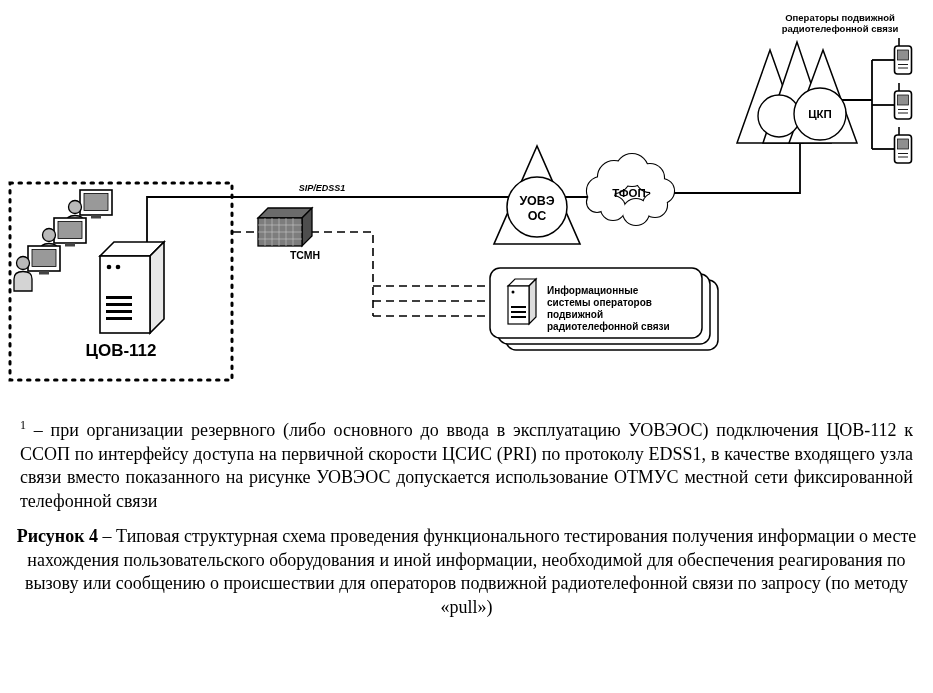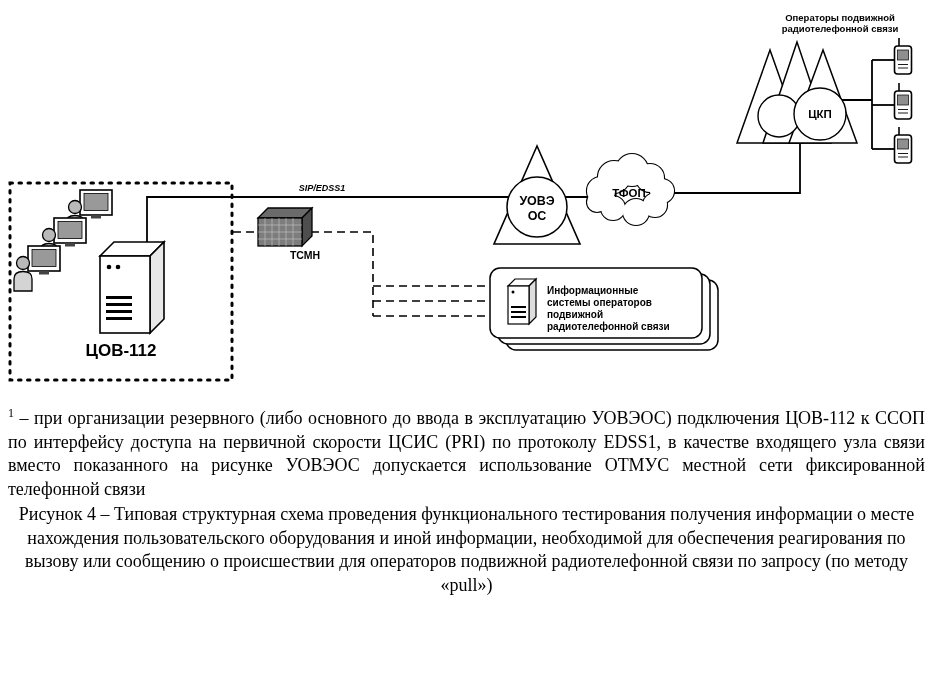--- a/index.html
+++ b/index.html
@@ -7,24 +7,24 @@
   .page { position: relative; width: 933px; height: 693px; background: #ffffff; overflow: hidden; }
   .diagram { display: block; }
   svg text { font-family: "Liberation Sans", sans-serif; fill: #000; }
   .textblock {
     padding: 4px 8px 0 8px;
     font-family: "Liberation Serif", serif;
     font-size: 18px;
     line-height: 23.5px;
     color: #000;
   }
-  .footnote { margin: 0; text-align: justify; }
+  .footnote { margin: 12px; text-align: justify; }
   .footnote sup { font-size: 12px; line-height: 0; }
   .caption { margin: 2px 0 0 0; text-align: center; }
-  .caption b { font-weight: normal; }
+  .caption b { font-weight: bold; }
 </style>
 </head>
 <body>
 
 <div class="page">
 
   <svg class="diagram" width="933" height="403" viewBox="0 0 933 403" xmlns="http://www.w3.org/2000/svg">
     <defs>
       <g id="operator">
         <rect x="12" y="0" width="32" height="25" fill="#fff" stroke="#000" stroke-width="1.6"></rect>

